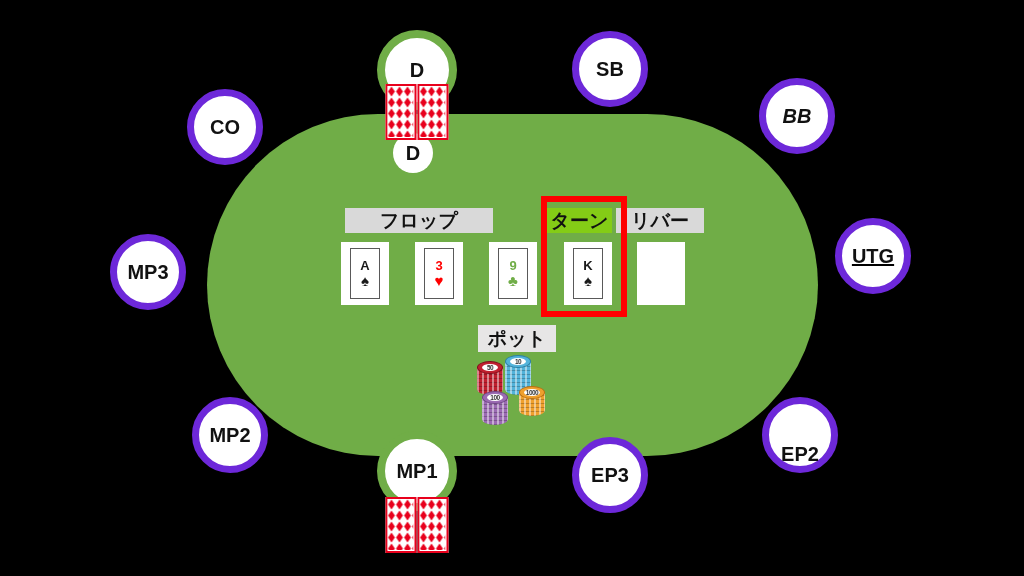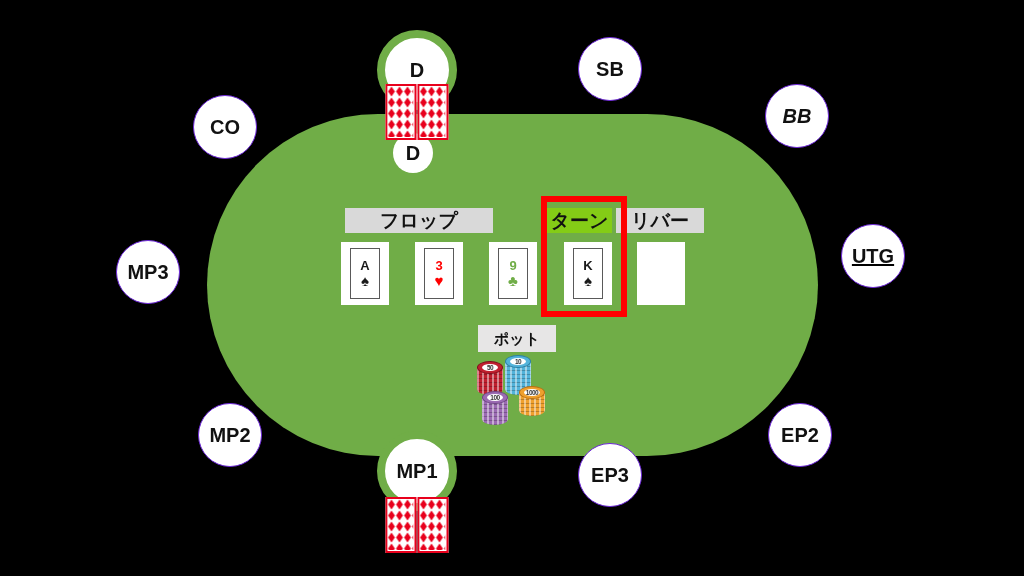--- a/index.html
+++ b/index.html
@@ -21,38 +21,38 @@
                border:1.6px solid #595959;display:flex;flex-direction:column;
                align-items:center;justify-content:center;}
   .pcard .rank{font-size:13px;font-weight:700;line-height:1.15;}
   .pcard .suit{font-size:15px;line-height:1;}
 
   .turn-highlight{position:absolute;left:541px;top:196px;width:86px;height:121px;
                   border:6px solid #ff0000;box-sizing:border-box;z-index:3;}
 
   .pot-label{position:absolute;left:478px;top:325px;width:78px;height:27px;
              line-height:27px;text-align:center;background:#e7e6e6;font-weight:700;
-             font-size:15px;color:#111;z-index:2;}
+             font-size:19px;color:#111;z-index:2;}
 
   
   .chip-stack{position:absolute;width:26px;z-index:2;}
   .chip-body{position:absolute;top:6px;left:0;width:26px;
              border-radius:0 0 13px 13px / 0 0 6px 6px;
              background-image:
                repeating-linear-gradient(90deg, rgba(255,255,255,.45) 0 2px, rgba(255,255,255,0) 2px 5px),
                repeating-linear-gradient(0deg, rgba(0,0,0,.22) 0 1px, rgba(0,0,0,0) 1px 4px);}
   .chip-cap{position:absolute;top:0;left:0;width:26px;height:13px;border-radius:50%;
             border:1px solid rgba(0,0,0,.35);box-sizing:border-box;}
   .chip-value{position:absolute;left:4px;right:4px;top:2px;bottom:2px;background:#fff;
               border-radius:50%;display:flex;align-items:center;justify-content:center;
               font-size:6.5px;font-weight:700;color:#333;letter-spacing:-.5px;}
 
   
   .seat{position:absolute;transform:translate(-50%,-50%);width:62px;height:62px;
-        border-radius:50%;background:#fff;border:1px solid #6d28d9;display:flex;
+        border-radius:50%;background:#fff;border:7px solid #6d28d9;display:flex;
         align-items:center;justify-content:center;z-index:4;}
   .seat-active{width:64px;height:64px;border:8px solid #70ad47;}
   .seat-name{font-size:20px;font-weight:700;color:#111;}
 
   .hole-cards{position:absolute;transform:translateX(-50%);display:flex;gap:1px;z-index:5;}
   .card-back{width:31px;height:56px;background:#fff;border:2.5px solid #e8001c;
              box-sizing:border-box;}
   .card-back svg{display:block;}
 
   .dealer-button{position:absolute;left:393px;top:133px;width:40px;height:40px;
@@ -185,17 +185,17 @@
         </div>
         <div class="card-back">
           <svg width="26" height="51">
             <rect width="26" height="51" fill="url(#diamond-pattern)"></rect>
           </svg>
         </div>
       </div>
       <div class="seat" style="left: 610px; top: 475px;">
         <span class="seat-name">EP3</span>
       </div>
-      <div class="seat" style="left: 800px; top: 435px;">
+      <div class="seat" style="left: 800px; top: 435px; align-items: flex-end;">
         <span class="seat-name">EP2</span>
       </div>
     </div>
 </div>
 
 </body></html>

